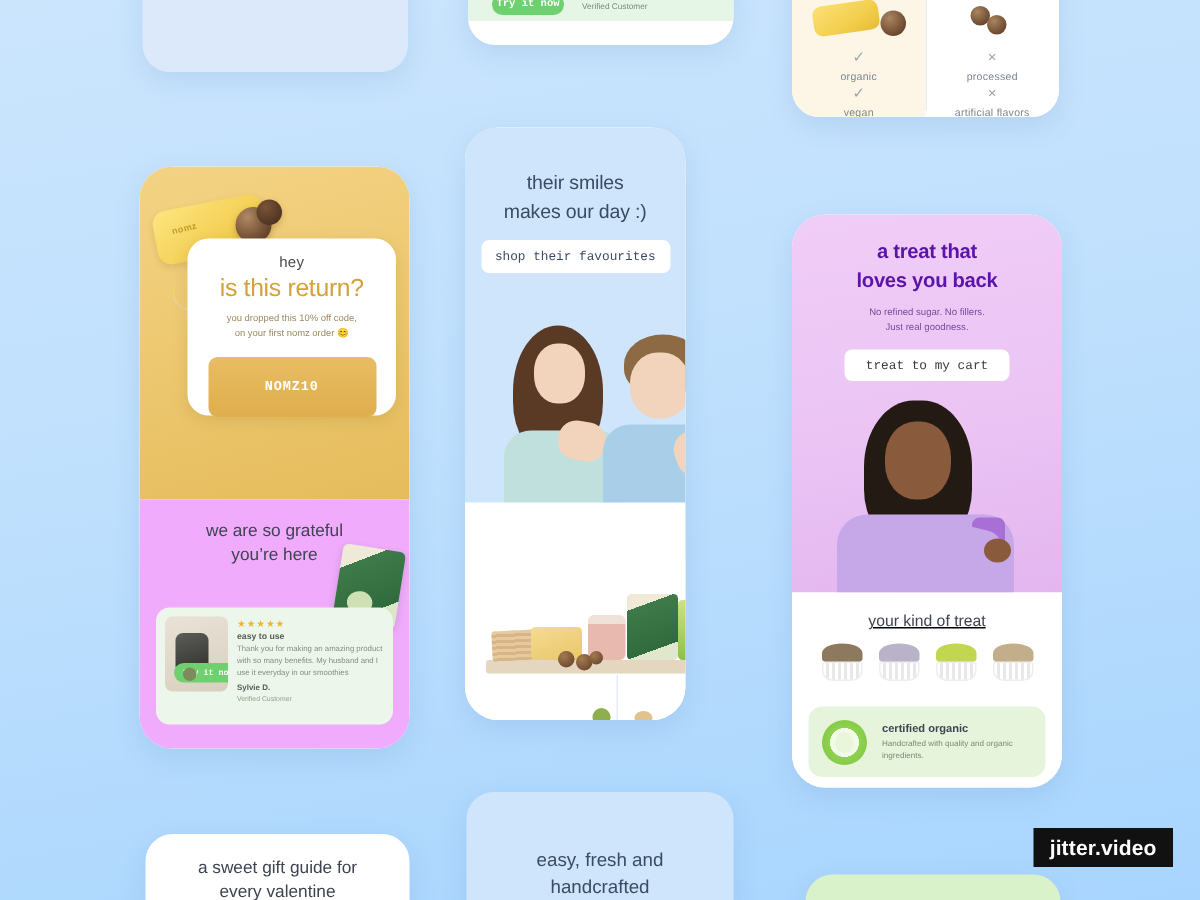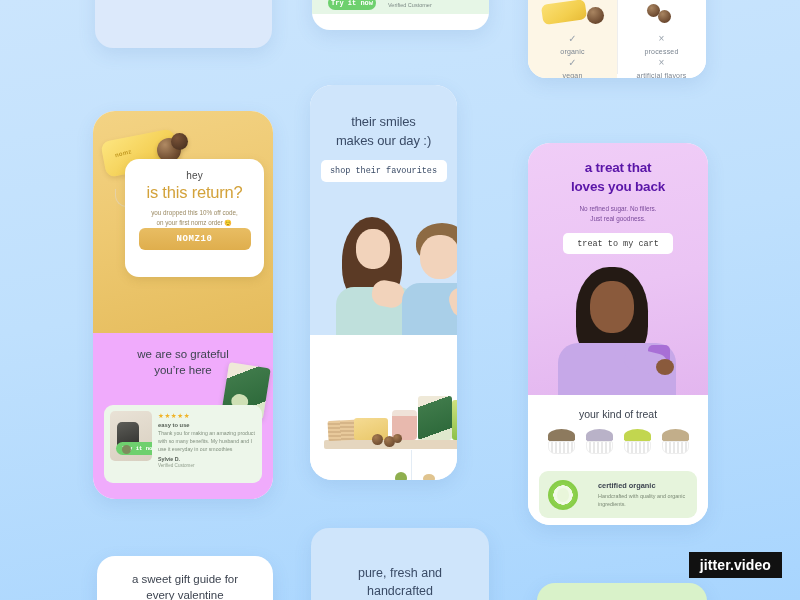--- a/index.html
+++ b/index.html
@@ -57,21 +57,21 @@
       background:radial-gradient(circle at 33% 28%,#b08a63,#6f4c31 65%,#4a3120);
       box-shadow:0 2px 4px rgba(90,60,20,.25); }
   #card-left .truffle.t2{ left:78px; top:22px; width:17px; height:17px;
       background:radial-gradient(circle at 35% 30%,#7a5338,#3f2a1b); }
   #card-left .coupon{ position:absolute; left:32px; top:48px; width:139px; height:118px;
       background:#fff; border-radius:14px; box-shadow:0 3px 10px rgba(140,105,25,.18);
       padding:11px 10px 0; }
   #card-left .hey{ font-size:10px; font-weight:normal; color:#4a4a4a; text-align:center; letter-spacing:.2px; }
   #card-left .q{ font-size:16.5px; color:#d3a23a; text-align:center; margin-top:2px; letter-spacing:-.2px; }
   #card-left .sub{ font-size:6.3px; color:#9b8a63; text-align:center; line-height:1.55; margin-top:6px; }
-  #card-left .code{ margin:0 auto 0; width:112px; height:22px;
+  #card-left .code{ margin:10px auto 0; width:112px; height:40px;
       background:linear-gradient(180deg,#e8bd63,#dfae4d); color:#fff;
       font-size:9px; font-weight:bold; letter-spacing:.6px; border-radius:6px; }
   #card-left .arrow{ position:absolute; left:22px; top:78px; width:14px; height:18px;
       border-left:1.2px solid #e6d2a5; border-bottom:1.2px solid #e6d2a5; border-bottom-left-radius:12px; }
   #card-left .lower{ position:relative; height:166px; background:#f0abfc; padding:14px 10px 0; }
   #card-left .grateful{ font-size:11.5px; color:#3d4450; text-align:center; line-height:1.35; }
   #card-left .pouch{ position:absolute; right:6px; top:32px; width:42px; height:52px;
       background:linear-gradient(150deg,#efe9d8 0%,#efe9d8 22%,#3f7a4a 22%,#2f6b3c 75%,#d9e7c8 75%);
       border-radius:4px; transform:rotate(9deg); box-shadow:0 2px 5px rgba(60,90,50,.22); }
   #card-left .pouch:after{ content:""; position:absolute; left:8px; bottom:7px; width:17px; height:15px;
@@ -160,29 +160,29 @@
   #card-right .w-face{ position:absolute; left:38px; top:14px; width:44px; height:52px;
       background:#8a5a3c; border-radius:46%; }
   #card-right .w-body{ position:absolute; left:6px; top:76px; width:118px; height:52px;
       background:#c6a8e8; border-radius:20px 20px 0 0; }
   #card-right .w-arm{ position:absolute; left:72px; top:84px; width:44px; height:22px;
       background:#c6a8e8; border-radius:12px; transform:rotate(14deg); }
   #card-right .w-hand{ position:absolute; left:104px; top:92px; width:18px; height:16px;
       background:#8a5a3c; border-radius:50%; }
   #card-right .w-cup{ position:absolute; left:96px; top:78px; width:22px; height:22px;
       background:#a86fd6; border-radius:5px; }
-  #card-right .lower{ position:relative; height:132px; background:#fff; padding-top:13px; }
+  #card-right .lower{ position:relative; height:132px; background:#fff; padding-top:13px;text-decoration:underline; }
   #card-right .kt{ font-size:10.5px; color:#3d4450; text-align:center; }
   #card-right .cups{ display:flex; justify-content:space-around; padding:9px 14px 0; }
   .cup{ width:27px; }
   .cup .top{ height:13px; border-radius:50% 50% 22% 22%; }
   .cup .base{ height:13px; margin-top:-1px; border-radius:2px 2px 7px 7px;
       background:repeating-linear-gradient(90deg,#fff 0 2px,#e8e8e8 2px 4px); border:1px solid #eee; }
   #card-right .badge{ position:absolute; left:11px; bottom:9px; width:158px; height:47px;
-      background:#e6f4dc; border-radius:9px; display:flex; align-items:center; gap:20px; padding:0 9px; }
+      background:#e6f4dc; border-radius:9px; display:flex; align-items:center; gap:10px; padding:0 9px; }
   #card-right .seal{ width:30px; height:30px; border-radius:50%;
       background:radial-gradient(circle,#f2fae8 45%,#8fd24f 46%,#7ac43c 100%);
       position:relative; flex:0 0 auto; }
   #card-right .seal:after{ content:""; position:absolute; left:9px; top:8px; width:12px; height:14px;
       border-radius:50% 50% 46% 46%; background:#e9f6da; }
   #card-right .bt{ font-size:7.4px; font-weight:bold; color:#3d4450; }
   #card-right .bs{ font-size:5.4px; color:#7c8a76; line-height:1.55; margin-top:2px; }
 
   
   #card-bot-left{ left:97px; top:556px; width:176px; height:90px; border-radius:18px; background:#fff; }
@@ -376,19 +376,19 @@
         </div>
       </div>
     </div>
   </div>
 
   <div class="card" id="card-bot-left">
     <div class="t" style="white-space:pre-line">a sweet gift guide for
 every valentine</div>
   </div>
   <div class="card" id="card-bot-mid">
-    <div class="t" style="white-space:pre-line">pure, fresh and
+    <div class="t" style="white-space:pre-line">easy, fresh and
 handcrafted</div>
   </div>
   <div class="card" id="card-bot-right"></div>
 
   <div id="watermark">jitter.video</div>
 </div>
 
 </body></html>

